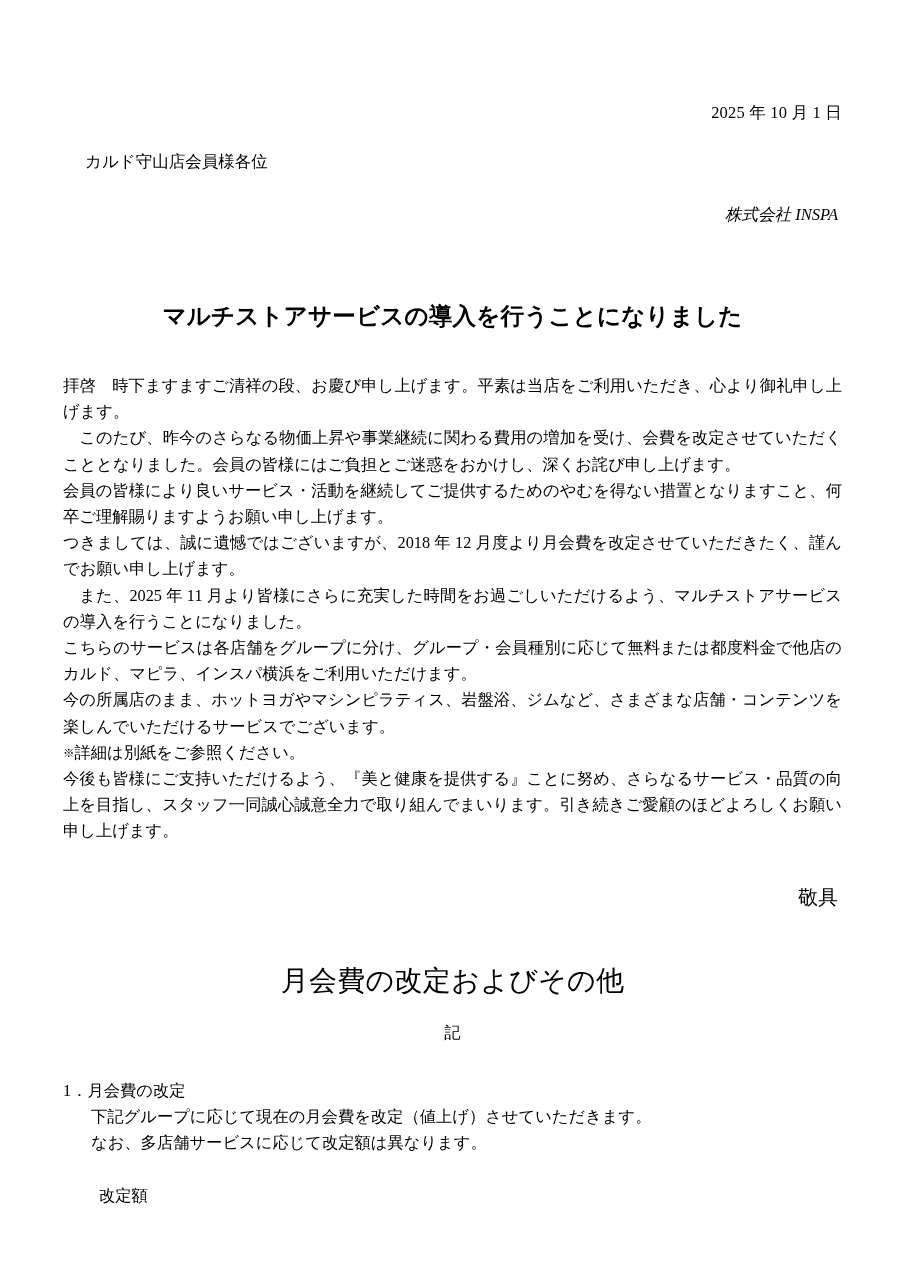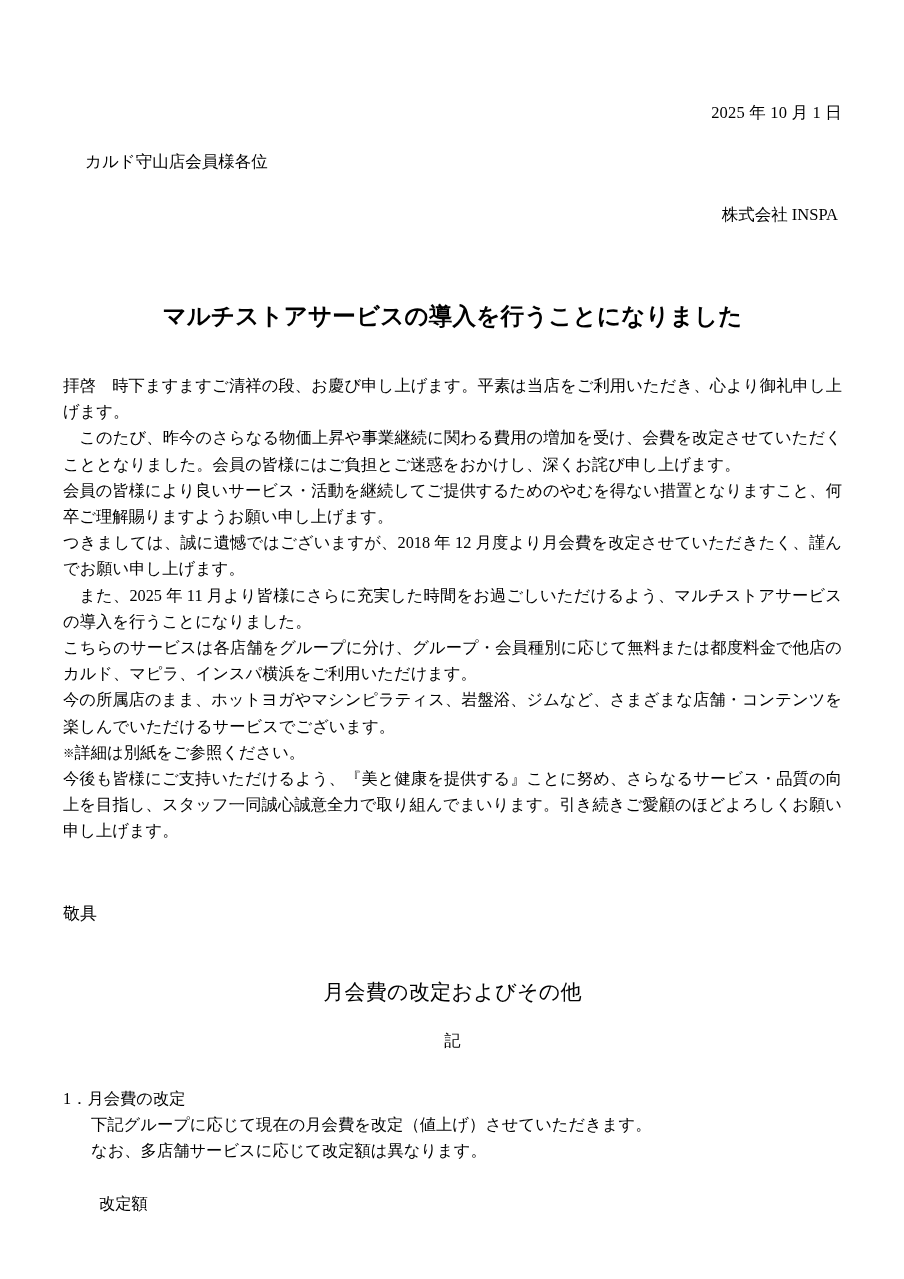--- a/index.html
+++ b/index.html
@@ -39,20 +39,21 @@
     line-height: 1;
     padding-top: 32px;
     padding-left: 22px;
   }
   .sender-line {
     text-align: right;
     font-size: 16.5px;
     line-height: 1;
     padding-top: 37px;
     padding-right: 4px;
+    font-style: italic;
   }
   
   .doc-title {
     text-align: center;
     font-size: 23.5px;
     font-weight: bold;
     line-height: 1;
     padding-top: 81px;
     letter-spacing: 0.2px;
   }
@@ -65,29 +66,30 @@
   }
   .block-gap-lg { margin-top: 45px; }
   .block-gap-md { }
   .para-indent { text-indent: 1em; }
   .small-mark {
     font-size: 11.5px;
     vertical-align: 1px;
   }
   
   .closing-line {
-    font-size: 17px;
+    text-align: right;
+    font-size: 20px;
     line-height: 1;
-    margin-top: 60px;
+    margin-top: 42px;
     padding-right: 4px;
   }
   
   .section-heading {
     text-align: center;
-    font-size: 21px;
+    font-size: 28px;
     line-height: 1;
     margin-top: 60px;
     letter-spacing: 0.3px;
   }
   .section-ki {
     text-align: center;
     font-size: 16.3px;
     line-height: 1;
     margin-top: 30px;
   }

